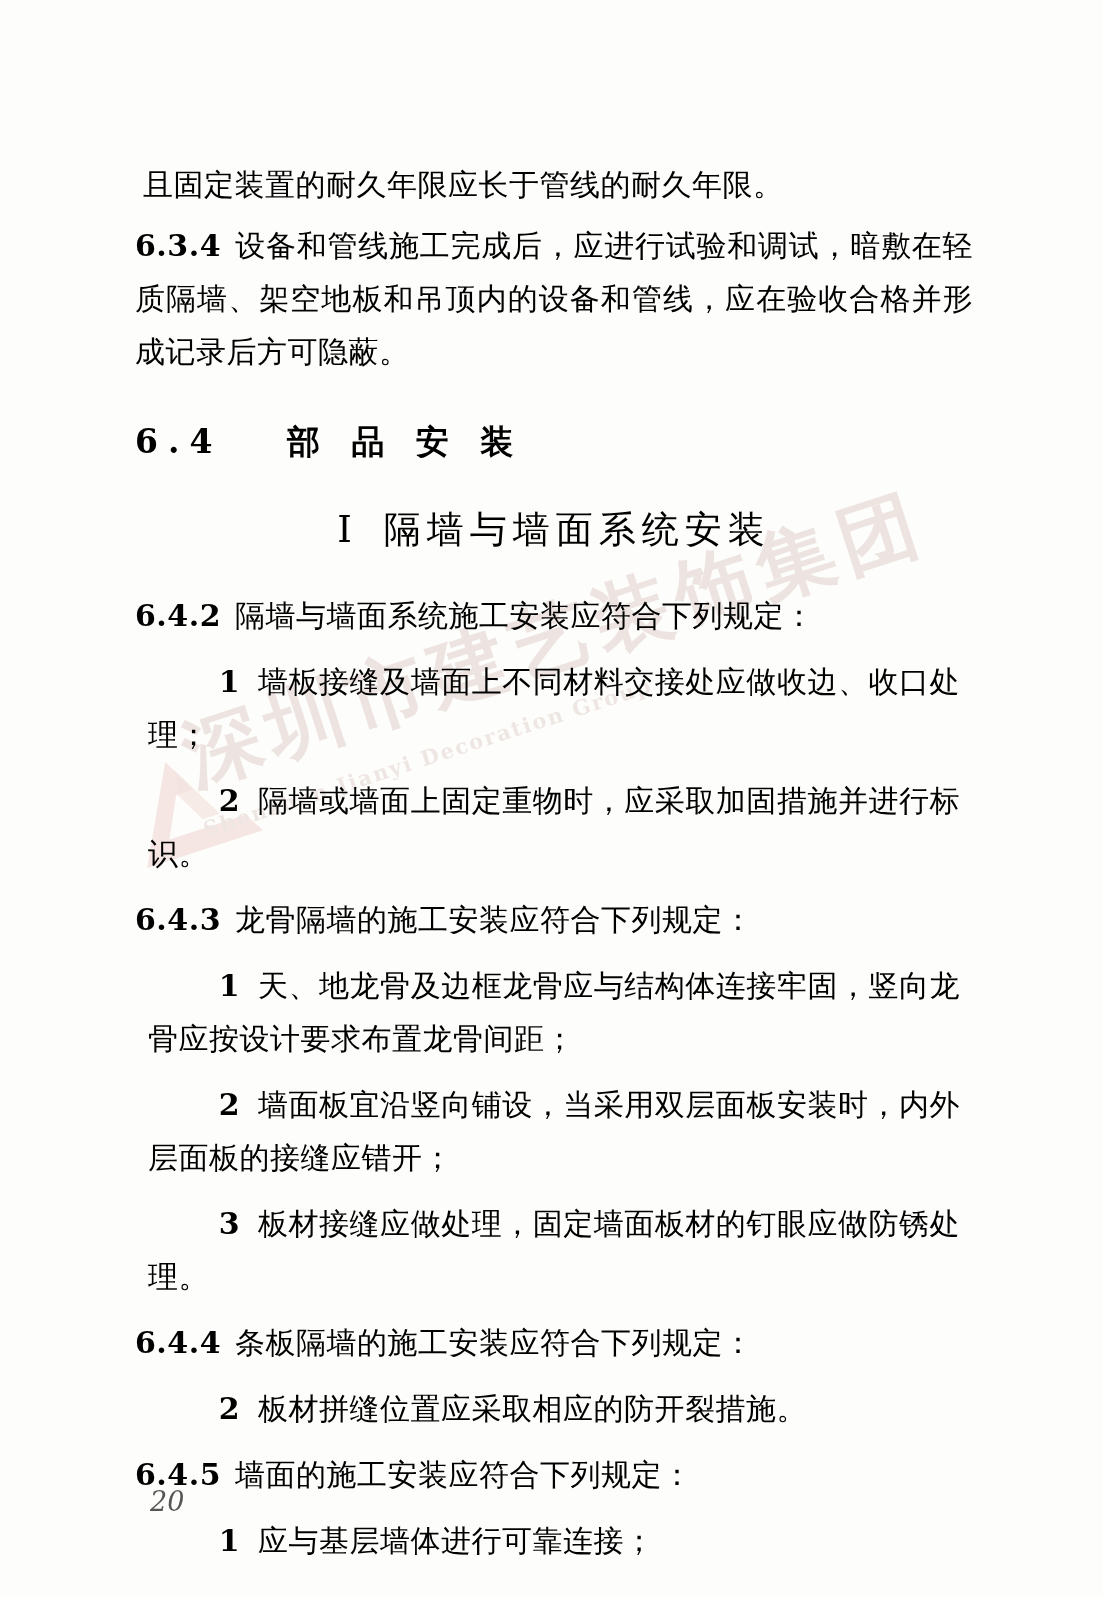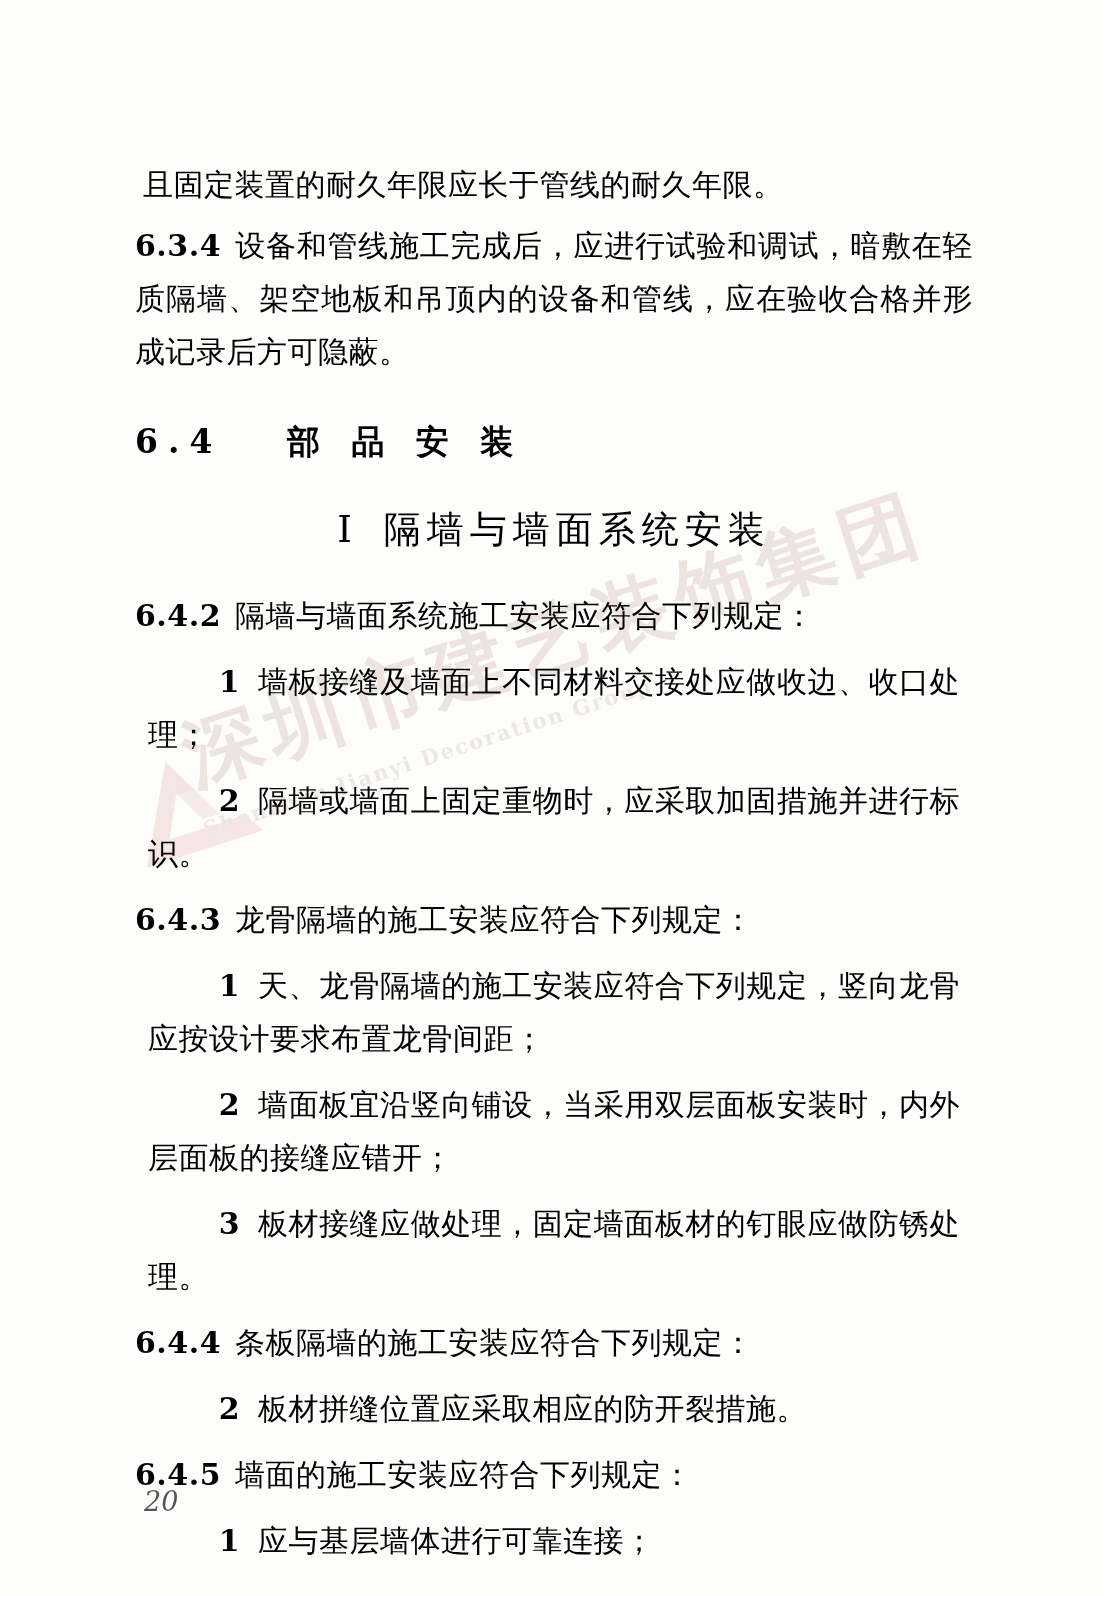--- a/index.html
+++ b/index.html
@@ -122,21 +122,21 @@
     letter-spacing: 6px;
     margin: 0 0 34px 0;
   }
   .roman {
     margin-right: 26px;
     font-family: "DejaVu Serif", "Liberation Serif", serif;
   }
 
   .page-number {
     position: absolute;
-    left: 144px;
+    left: 150px;
     bottom: 80px;
     font-size: 27px;
     font-style: italic;
     color: #555;
     z-index: 2;
   }
 </style>
 </head>
 <body>
 
@@ -175,21 +175,21 @@
       <span class="inum">1</span><span>墙板接缝及墙面上不同材料交接处应做收边、收口处理；</span>
     </p>
     <p class="item">
       <span class="inum">2</span><span>隔墙或墙面上固定重物时，应采取加固措施并进行标识。</span>
     </p>
 
     <p class="clause">
       <span class="num">6.4.3</span><span>龙骨隔墙的施工安装应符合下列规定：</span>
     </p>
     <p class="item">
-      <span class="inum">1</span><span>天、龙骨隔墙的施工安装应符合下列规定，竖向龙骨应按设计要求布置龙骨间距；</span>
+      <span class="inum">1</span><span>天、地龙骨及边框龙骨应与结构体连接牢固，竖向龙骨应按设计要求布置龙骨间距；</span>
     </p>
     <p class="item">
       <span class="inum">2</span><span>墙面板宜沿竖向铺设，当采用双层面板安装时，内外层面板的接缝应错开；</span>
     </p>
     <p class="item">
       <span class="inum">3</span><span>板材接缝应做处理，固定墙面板材的钉眼应做防锈处理。</span>
     </p>
 
     <p class="clause">
       <span class="num">6.4.4</span><span>条板隔墙的施工安装应符合下列规定：</span>

